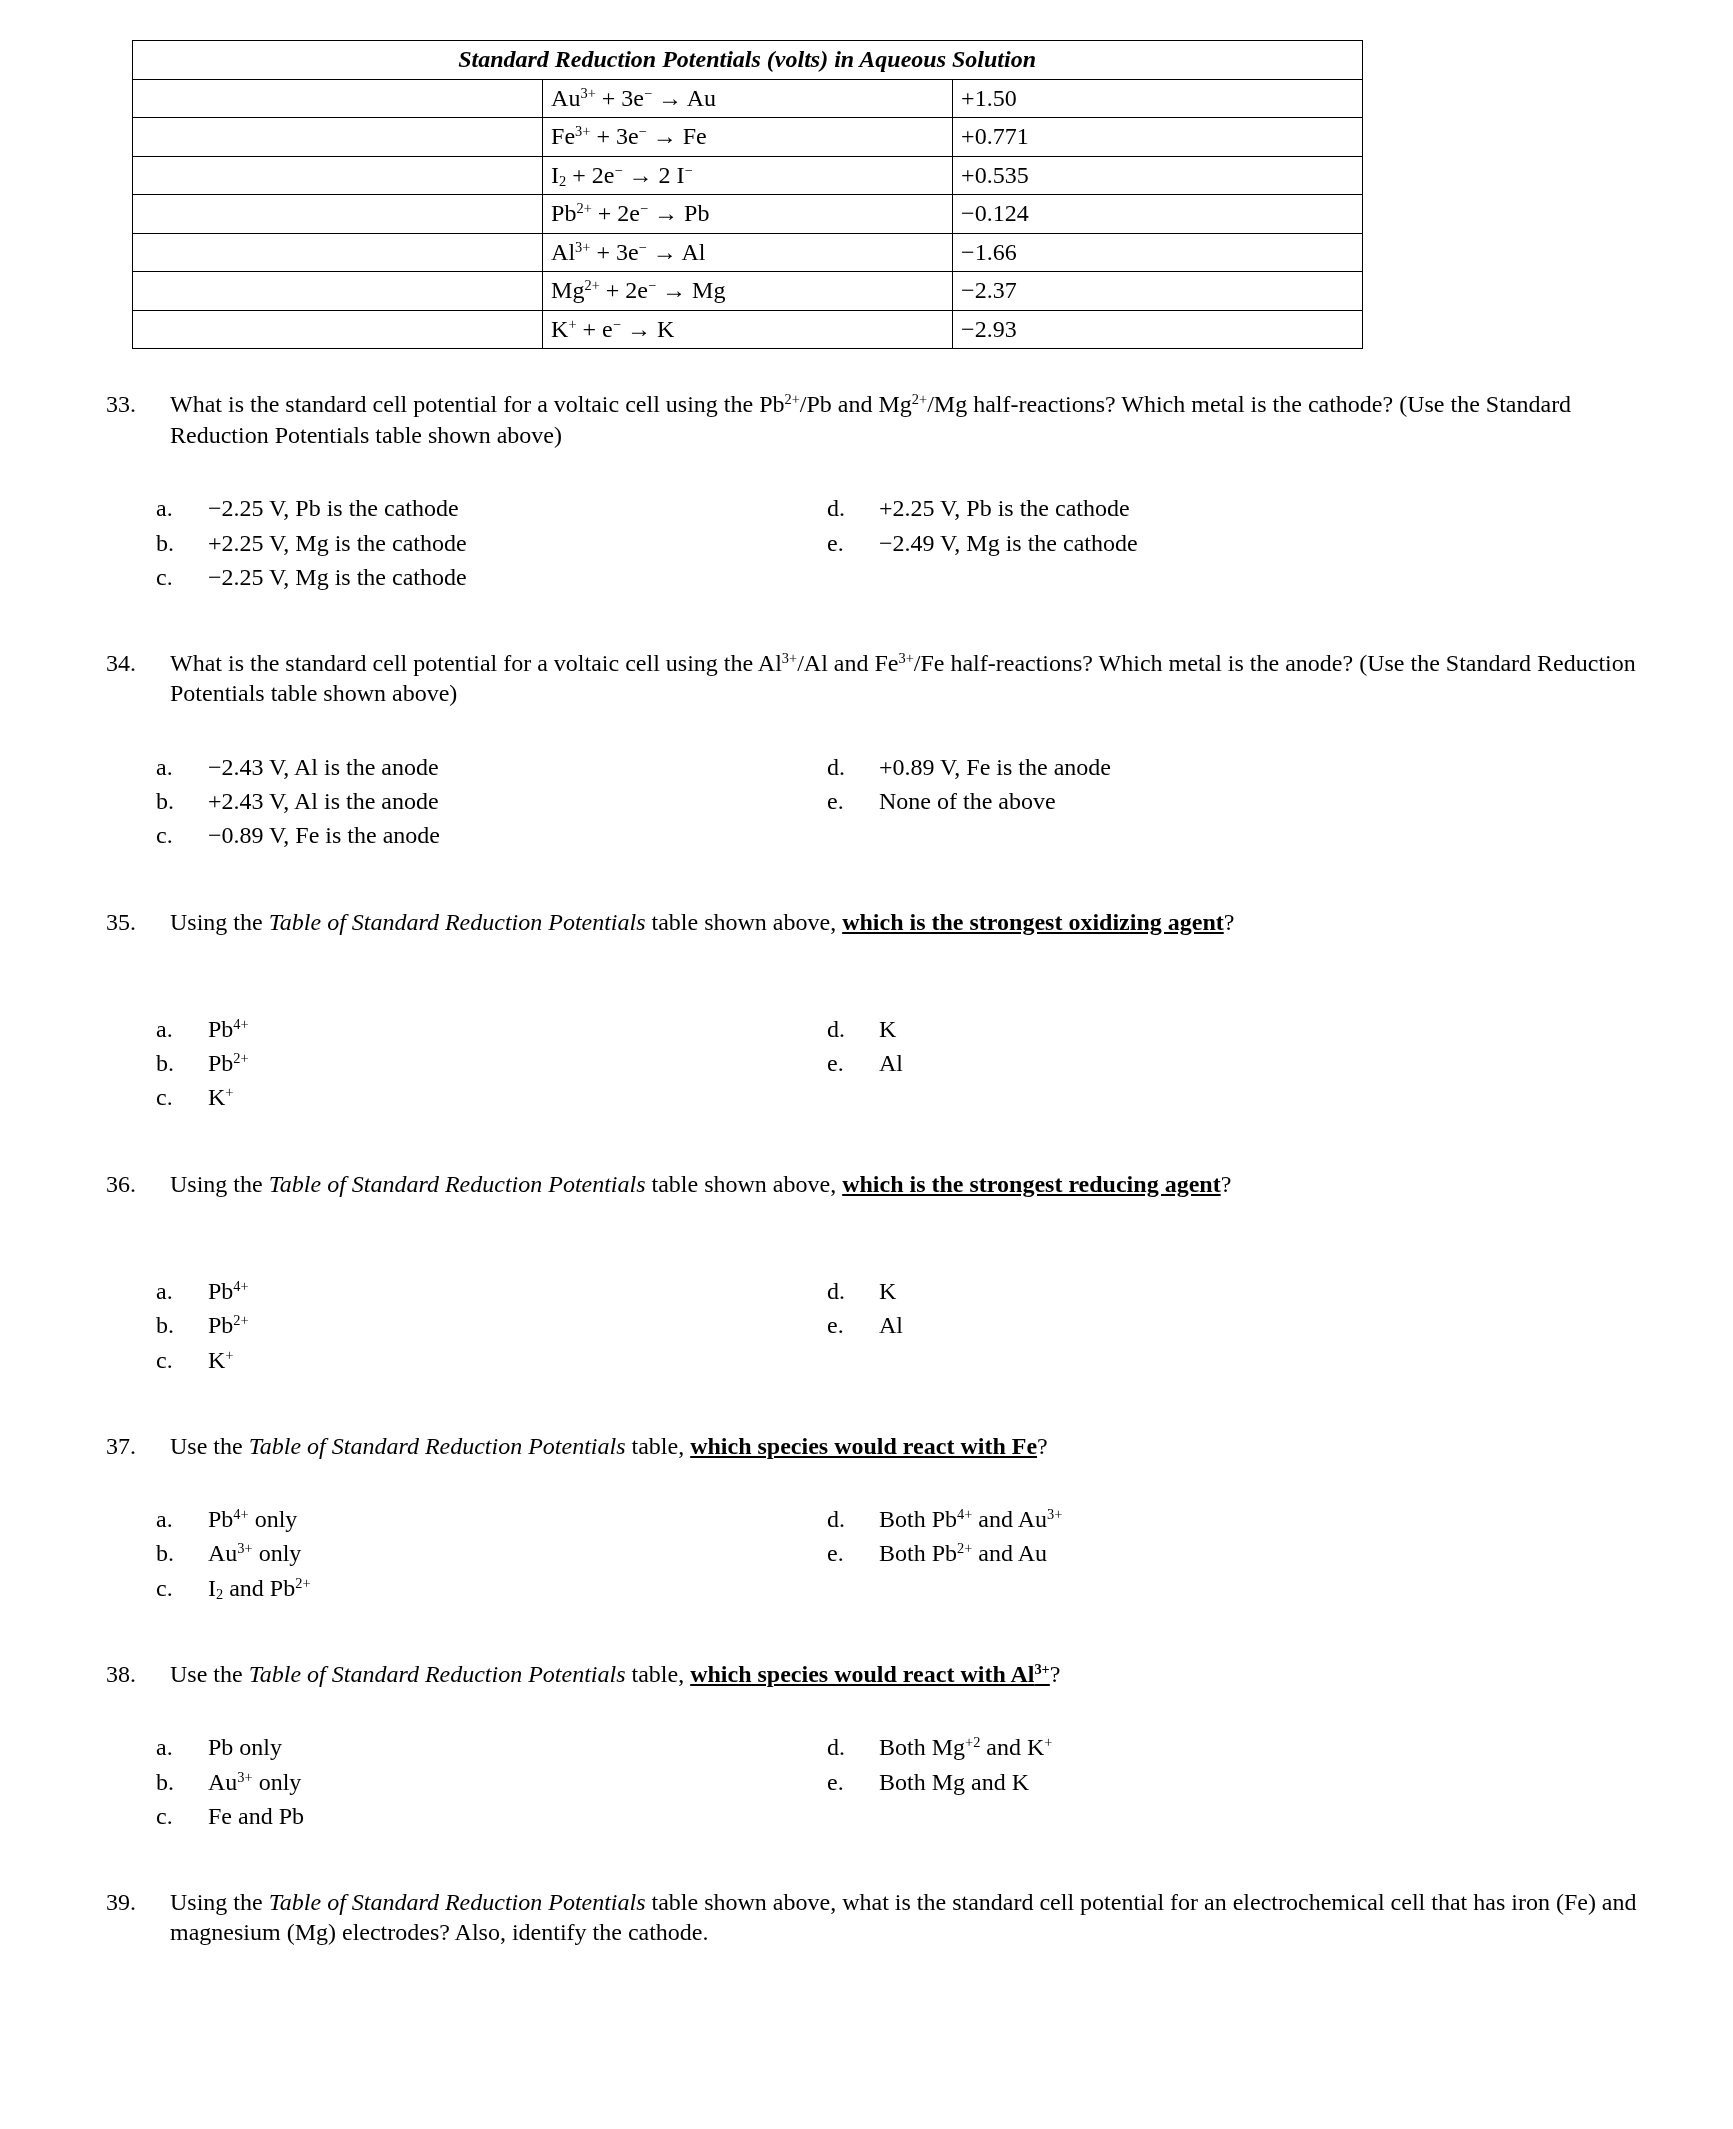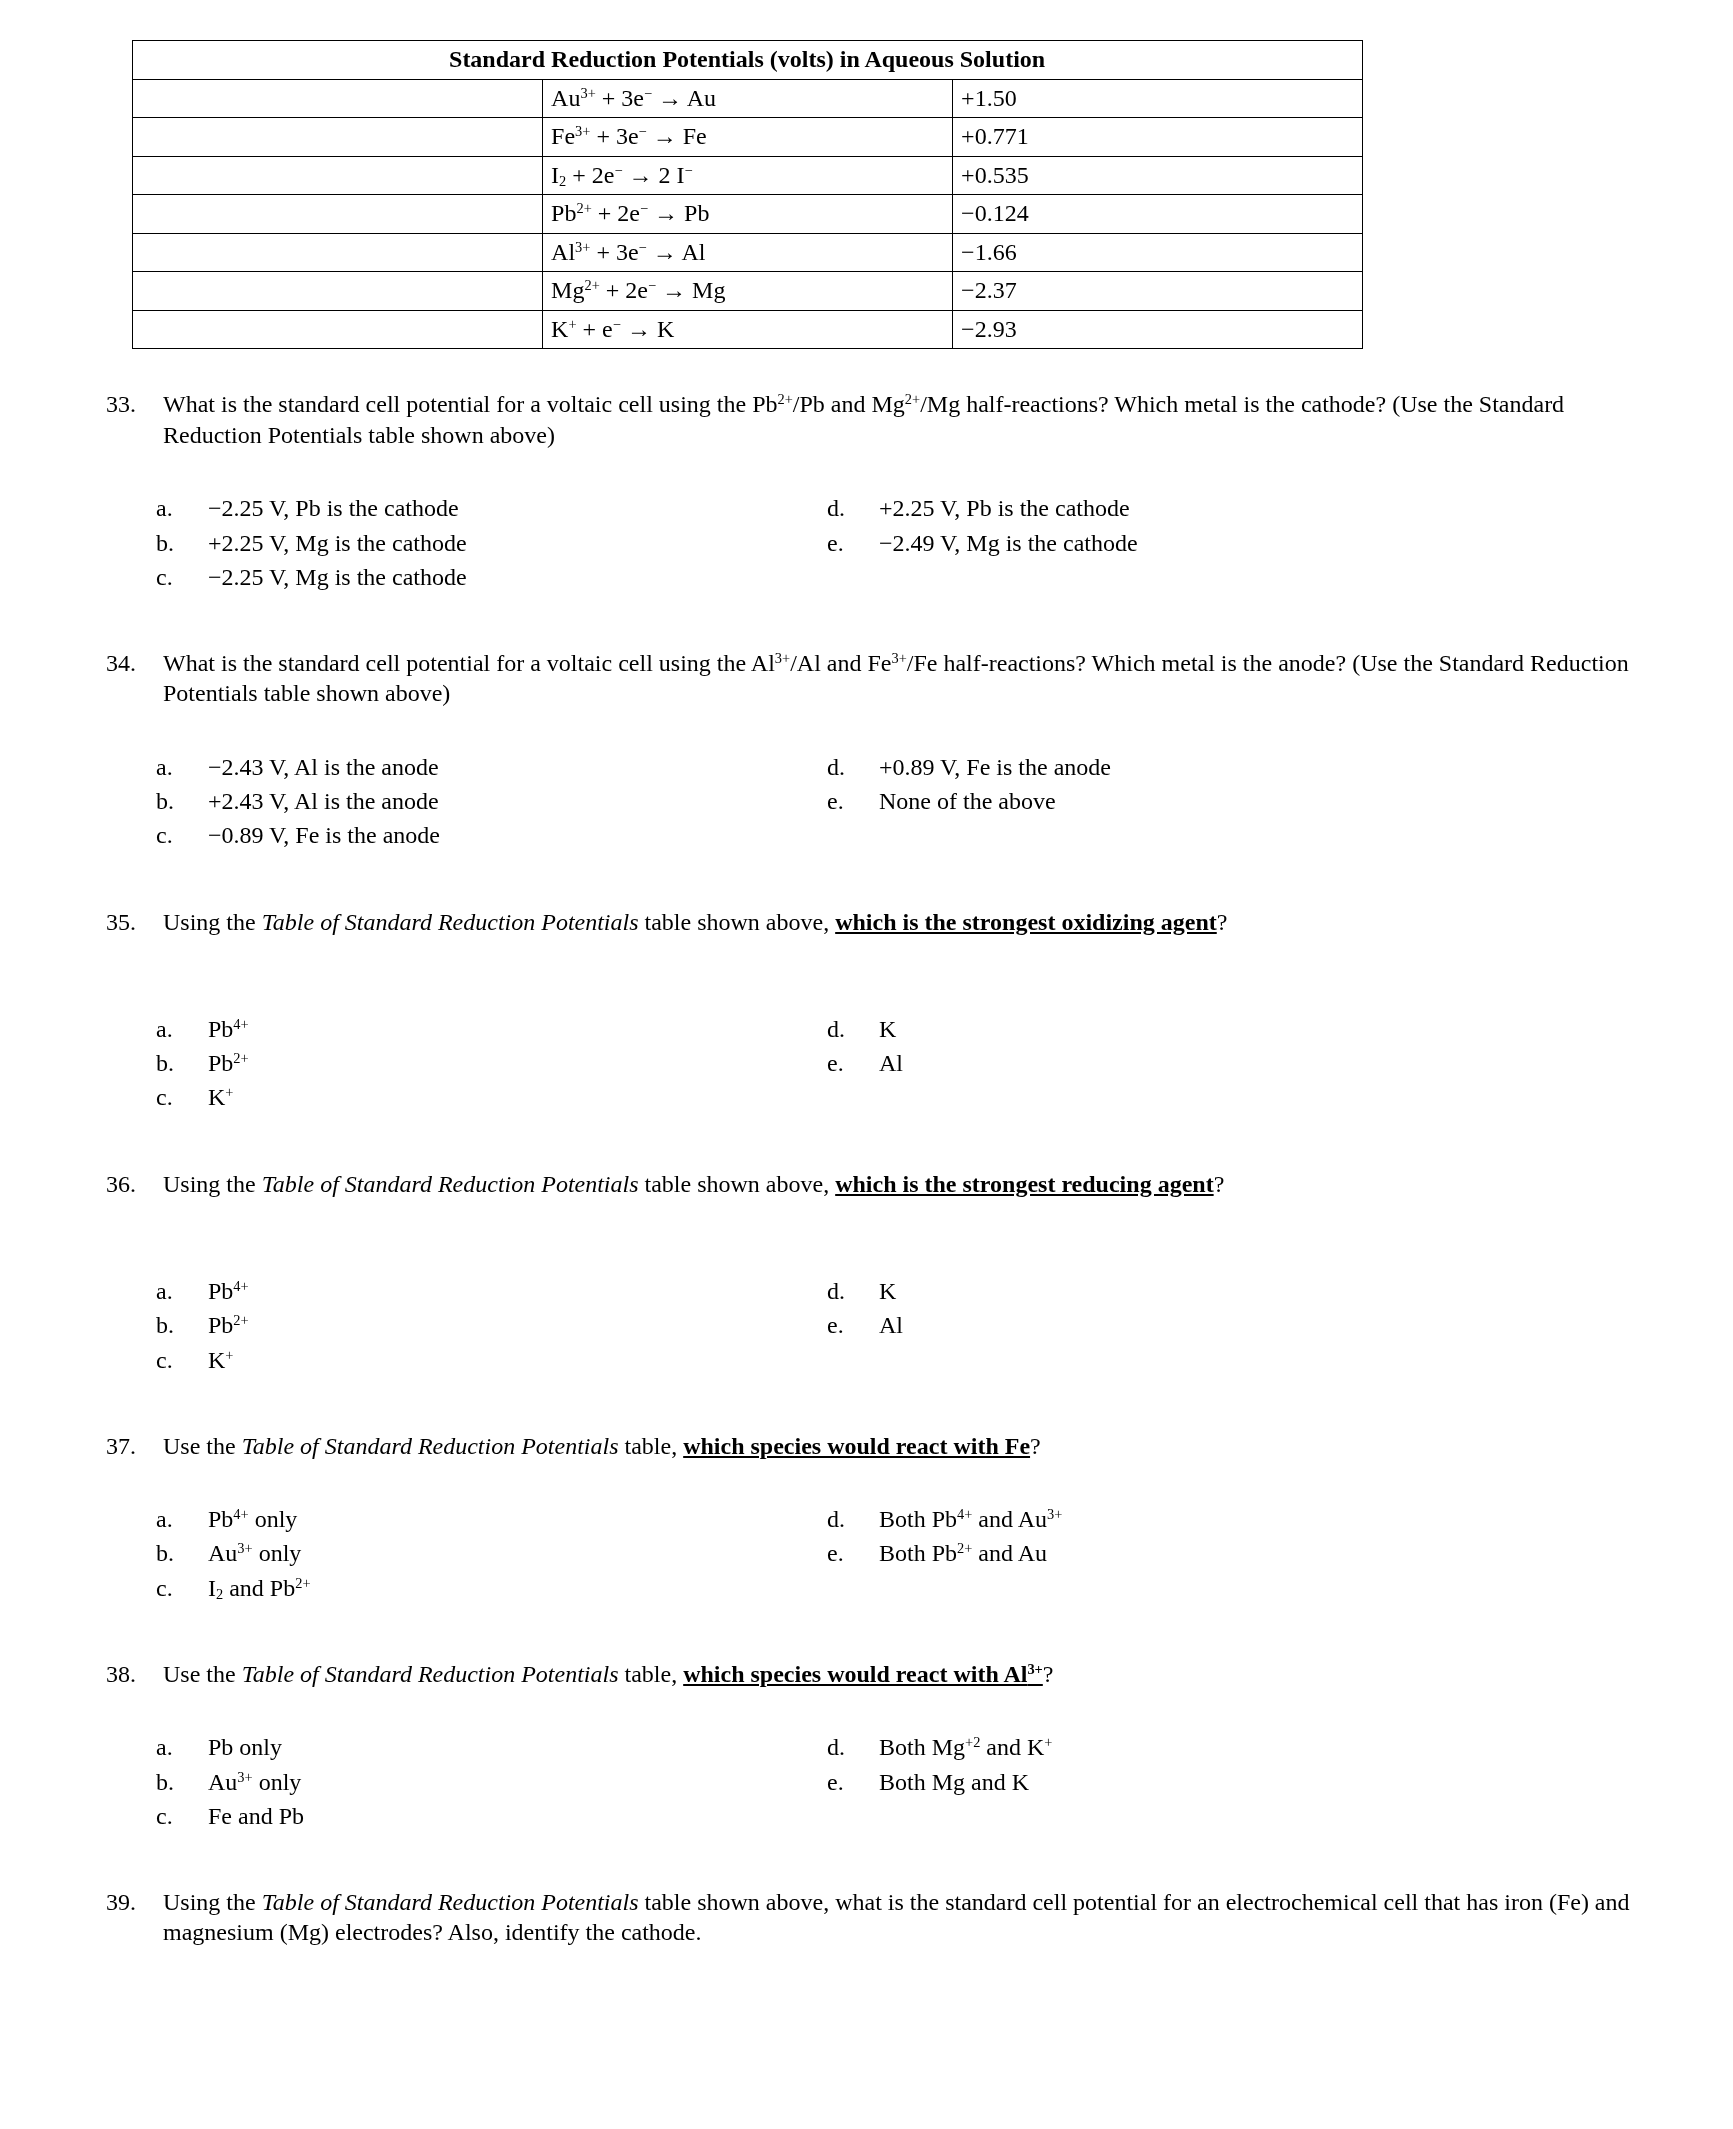--- a/index.html
+++ b/index.html
@@ -21,30 +21,31 @@
   table.srp {
     border-collapse: collapse;
     table-layout: fixed;
     width: 1231px;
     margin-left: 25.6px;
   }
   .srp td { border: 1.7px solid #000; padding: 3.4px 5.1px 3.4px 8.5px; }
   .srp .title-cell {
     text-align: center;
     font-weight: bold;
+    font-style: italic;
     padding: 3.4px 0;
   }
   .srp .c1 { width: 21%; }
   .srp .c2 { width: 40.5%; }
   .srp .c3 { width: 38.5%; }
 
   .question { margin-top: 52px; }
   .questions > .question:first-child { margin-top: 40px; }
 
-  .prompt { display: grid; grid-template-columns: 57px 1fr; }
+  .prompt { display: grid; grid-template-columns: 57px 1fr; gap: 7px; }
   .qtext { max-width: 1499px; }
 
   .options {
     display: grid;
     grid-template-columns: 671px 1fr;
     margin-left: 50px;
     margin-top: 43px;
   }
   .opt { display: flex; align-items: baseline; margin-bottom: 3.4px; }
   .opt .letter { flex: 0 0 52px; }

